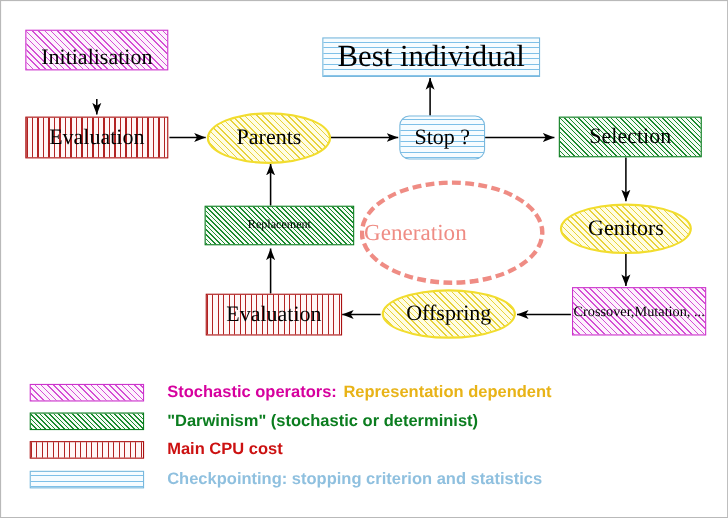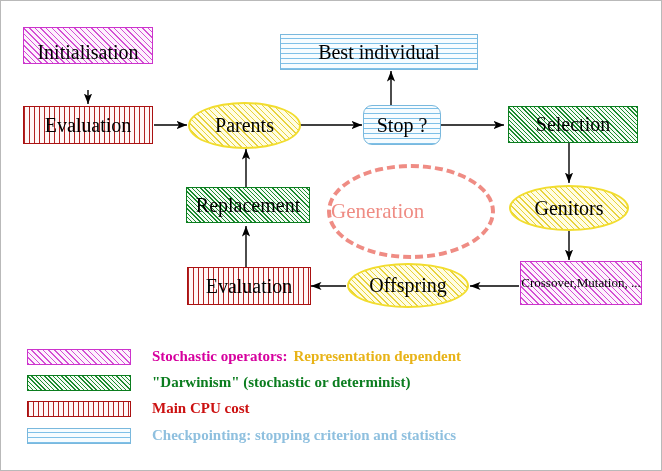--- a/index.html
+++ b/index.html
@@ -73,21 +73,21 @@
   }
 
   
   #legend{position:absolute;left:0;top:334px;width:662px;z-index:4;}
   .legend-row{position:absolute;left:26px;height:21px;display:flex;align-items:center;}
   .swatch{
     width:104px;height:16px;box-sizing:border-box;flex:0 0 auto;
   }
   .legend-text{
     margin-left:21px;
-    font-family:Liberation Serif, serif;
+    font-family:Liberation Sans, sans-serif;
     font-weight:bold;
     font-size:15px;
     white-space:nowrap;
   }
   .lt-magenta{color:#d6009e;}
   .lt-gold{color:#e8b317;}
   .lt-green{color:#0b7d1f;}
   .lt-red{color:#cc1111;}
   .lt-blue{color:#8fc0df;}
 </style>
@@ -133,21 +133,21 @@
   </div>
 
   <div class="node fill-red" style="left:22px;top:105px;width:130px;height:38px;font-size:20px;">
     <span>Evaluation</span>
   </div>
 
   <div class="node fill-yellow ellipse" style="left:187px;top:101px;width:113px;height:47px;font-size:20px;">
     <span>Parents</span>
   </div>
 
-  <div class="node fill-blue" style="left:279px;top:33px;width:198px;height:36px;font-size:20px;">
+  <div class="node fill-blue" style="left:292px;top:33px;width:198px;height:36px;font-size:28px;">
     <span>Best individual</span>
   </div>
 
   <div class="node fill-blue rounded" style="left:362px;top:104px;width:78px;height:40px;font-size:20px;">
     <span>Stop ?</span>
   </div>
 
   <div class="node fill-green" style="left:507px;top:105px;width:130px;height:37px;font-size:20px;">
     <span>Selection</span>
   </div>
@@ -162,21 +162,21 @@
   </div>
 
   <div class="node fill-yellow ellipse" style="left:346px;top:262px;width:122px;height:45px;font-size:20px;justify-content:center;">
     <span>Offspring</span>
   </div>
 
   <div class="node fill-red" style="left:186px;top:266px;width:124px;height:38px;font-size:20px;">
     <span>Evaluation</span>
   </div>
 
-  <div class="node fill-green" style="left:185px;top:186px;width:124px;height:36px;font-size:20px;">
+  <div class="node fill-green" style="left:185px;top:186px;width:136px;height:36px;font-size:11px;">
     <span>Replacement</span>
   </div>
 
   <div class="dashed-ellipse" style="left:326px;top:163px;width:168px;height:95px;font-size:21px;">
     <span>Generation</span>
   </div>
 
   <div id="legend">
 
     <div class="legend-row" style="top:11px;">

